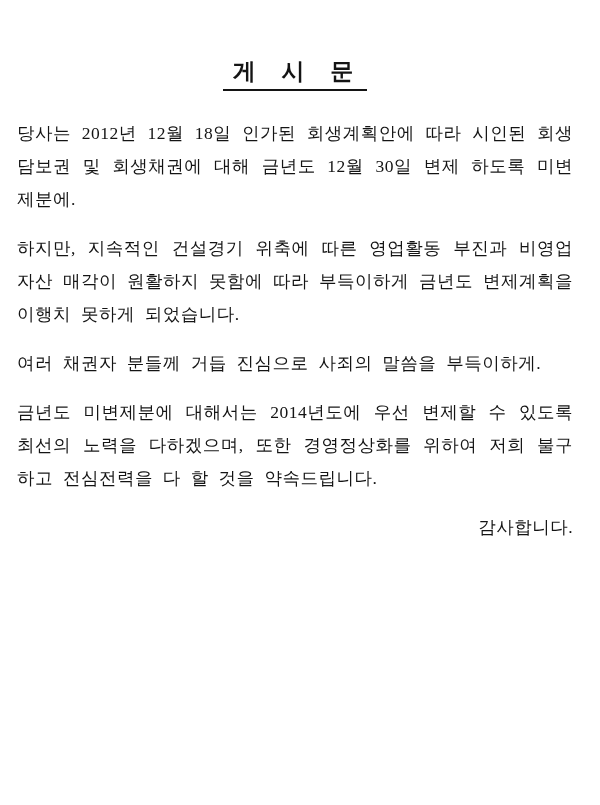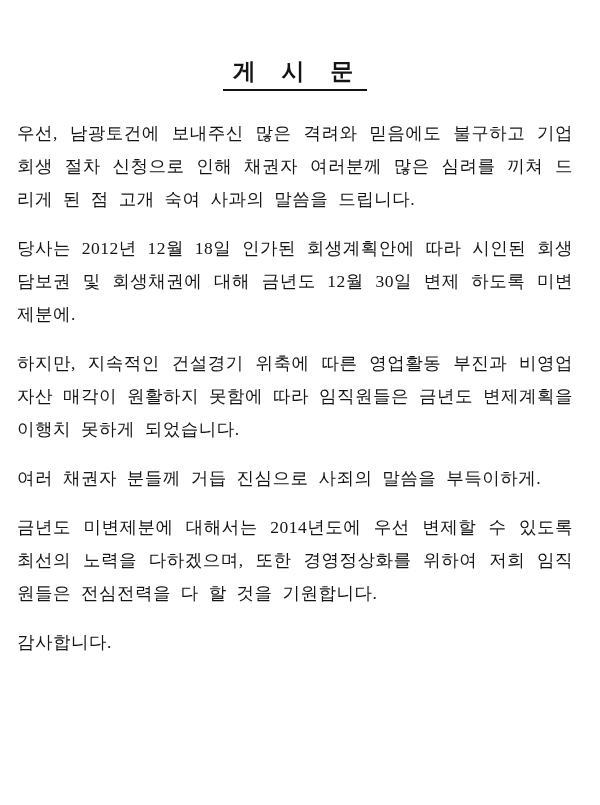--- a/index.html
+++ b/index.html
@@ -36,35 +36,34 @@
   }
   .body-text p {
     font-size: 17.5px;
     line-height: 33px;
     letter-spacing: 0.5px;
     word-spacing: 5px;
     text-align: justify;
     margin-bottom: 16px;
   }
   .body-text p.closing {
-    text-align: left;
+    text-align: right;
     margin-bottom: 0;
   }
 </style>
 </head>
 <body>
 
 <div class="page">
 
   <div class="title-wrap">
     <span class="title">게 시 문</span>
   </div>
 
   <div class="body-text">
-    <p>우선, 남광토건에 보내주신 많은 격려와 믿음에도 불구하고 기업회생 절차 신청으로 인해 채권자 여러분께 많은 심려를 끼쳐 드리게 된 점 고개 숙여 사과의 말씀을 드립니다.</p>
     <p>당사는 2012년 12월 18일 인가된 회생계획안에 따라 시인된 회생담보권 및 회생채권에 대해 금년도 12월 30일 변제 하도록 미변제분에.</p>
-    <p>하지만, 지속적인 건설경기 위축에 따른 영업활동 부진과 비영업자산 매각이 원활하지 못함에 따라 임직원들은 금년도 변제계획을 이행치 못하게 되었습니다.</p>
+    <p>하지만, 지속적인 건설경기 위축에 따른 영업활동 부진과 비영업자산 매각이 원활하지 못함에 따라 부득이하게 금년도 변제계획을 이행치 못하게 되었습니다.</p>
     <p>여러 채권자 분들께 거듭 진심으로 사죄의 말씀을 부득이하게.</p>
-    <p>금년도 미변제분에 대해서는 2014년도에 우선 변제할 수 있도록 최선의 노력을 다하겠으며, 또한 경영정상화를 위하여 저희 임직원들은 전심전력을 다 할 것을 기원합니다.</p>
+    <p>금년도 미변제분에 대해서는 2014년도에 우선 변제할 수 있도록 최선의 노력을 다하겠으며, 또한 경영정상화를 위하여 저희 불구하고 전심전력을 다 할 것을 약속드립니다.</p>
     <p class="closing">감사합니다.</p>
   </div>
 
 </div>
 
 </body></html>

